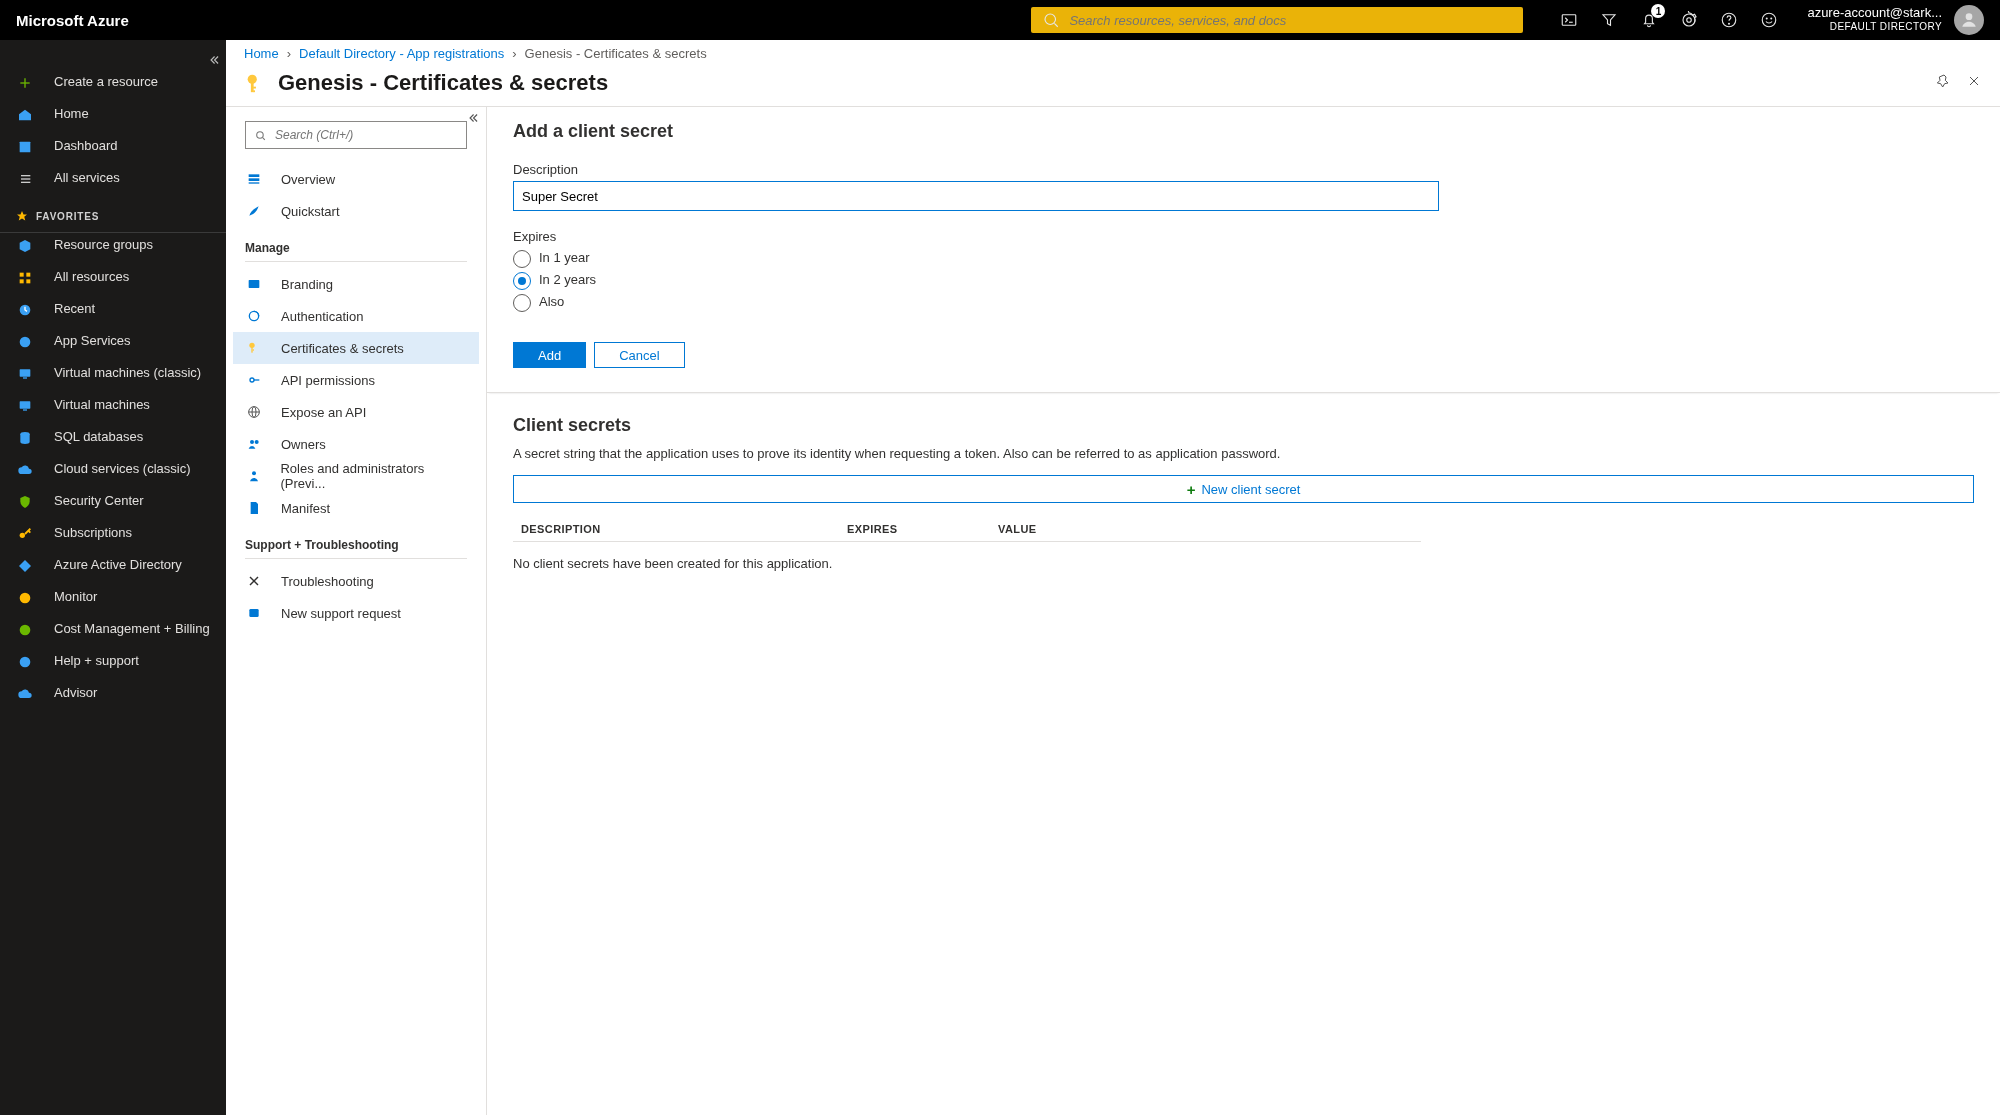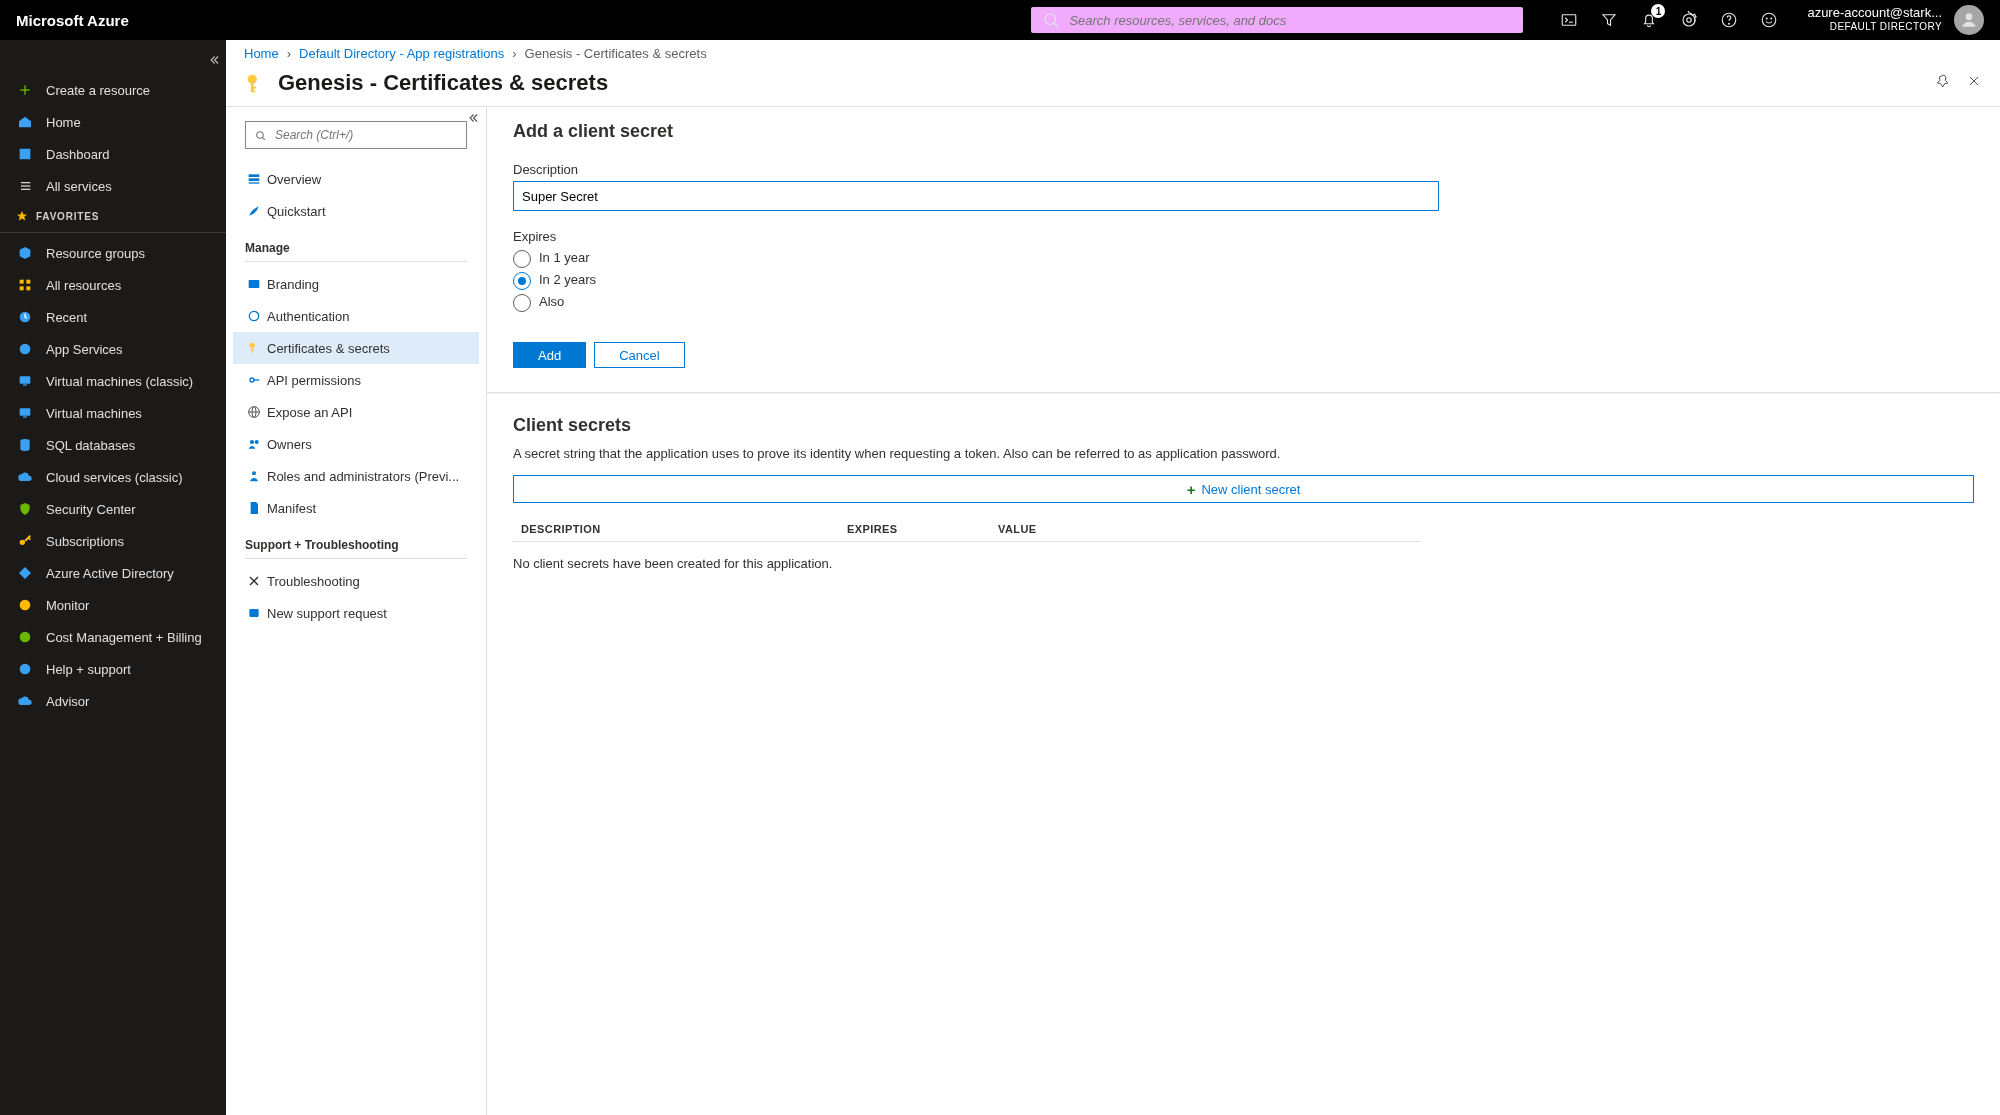--- a/index.html
+++ b/index.html
@@ -11,21 +11,21 @@
   
   .topbar {
     height: 40px; background: #000; color: #fff;
     display: flex; align-items: center; padding: 0 16px;
   }
   .brand { font-size: 15px; font-weight: 600; }
   .topbar .spacer { flex: 1; }
   .searchbox {
     display:flex; align-items:center;
     width: 472px; height: 26px;
-    background: #f0abfc; border-radius: 2px;
+    background: #eab308; border-radius: 2px;
     padding: 0 10px; color:#555;
   }
   .searchbox input {
     flex:1; border:none; background:transparent; outline:none;
     font-size:13px; font-style:italic; color:#5a5a5a;
     padding-left:8px;
   }
   .top-icons { display:flex; align-items:center; gap:20px; margin-left:36px; color:#e6e6e6; position:relative; }
   .top-icon { position:relative; width:20px; height:20px; display:flex; align-items:center; justify-content:center; }
   .top-icon svg { width:18px; height:18px; stroke:#e6e6e6; fill:none; stroke-width:1.5; }
@@ -49,21 +49,21 @@
   .sidebar {
     width:226px; background:#1b1a19; color:#e1dfdd;
     font-size:13px; position:relative;
   }
   .collapse-tab {
     position:absolute; top:8px; right:0; width:24px; height:24px;
     display:flex; align-items:center; justify-content:center; color:#bbb;
   }
   .sidebar-list { padding-top:34px; }
   .sidebar-item {
-    display:flex; align-items:center; gap:12px;
+    display:flex; gap:20px;
     height:32px; padding:0 16px; cursor:pointer;
   }
   .sidebar-item .icn { width:18px; height:18px; display:flex; align-items:center; justify-content:center; }
   .sidebar-item .icn svg { width:16px; height:16px; }
   .fav-hdr {
     display:flex; align-items:center; gap:8px;
     height:28px; padding:0 16px; font-size:10px; letter-spacing:.8px;
     color:#d0d0d0; font-weight:700;
   }
   .fav-hdr svg{width:12px;height:12px;fill:#ffb900;}
@@ -93,21 +93,21 @@
     width:246px; border-right:1px solid #e1dfdd; padding:12px 7px;
     font-size:13px; color:#323130; position:relative;
   }
   .blade-collapse { position:absolute; top:4px; right:6px; color:#555; }
   .blade-search {
     margin:2px 12px 14px 12px; height:26px; border:1px solid #8a8886;
     display:flex; align-items:center; padding:0 8px; color:#767676;
   }
   .blade-search input{flex:1;border:none;outline:none;font-size:12px;font-style:italic;color:#767676;padding-left:8px;}
   .blade-item {
-    display:flex; align-items:center; gap:4px; height:32px; padding:0 12px; cursor:pointer;
+    display:flex; align-items:center; gap:18px; height:32px; padding:0 12px; cursor:pointer;
   }
   .blade-item.active { background:#deecf9; }
   .blade-item .icn{width:18px;height:18px;display:flex;align-items:center;justify-content:center;}
   .blade-item .icn svg{width:16px;height:16px;}
   .blade-section {
     font-weight:700; font-size:12px; color:#323130;
     padding:14px 12px 4px 12px;
   }
   .blade-section + .sec-div { border-top:1px solid #e1dfdd; margin:2px 12px 6px 12px; }
 

